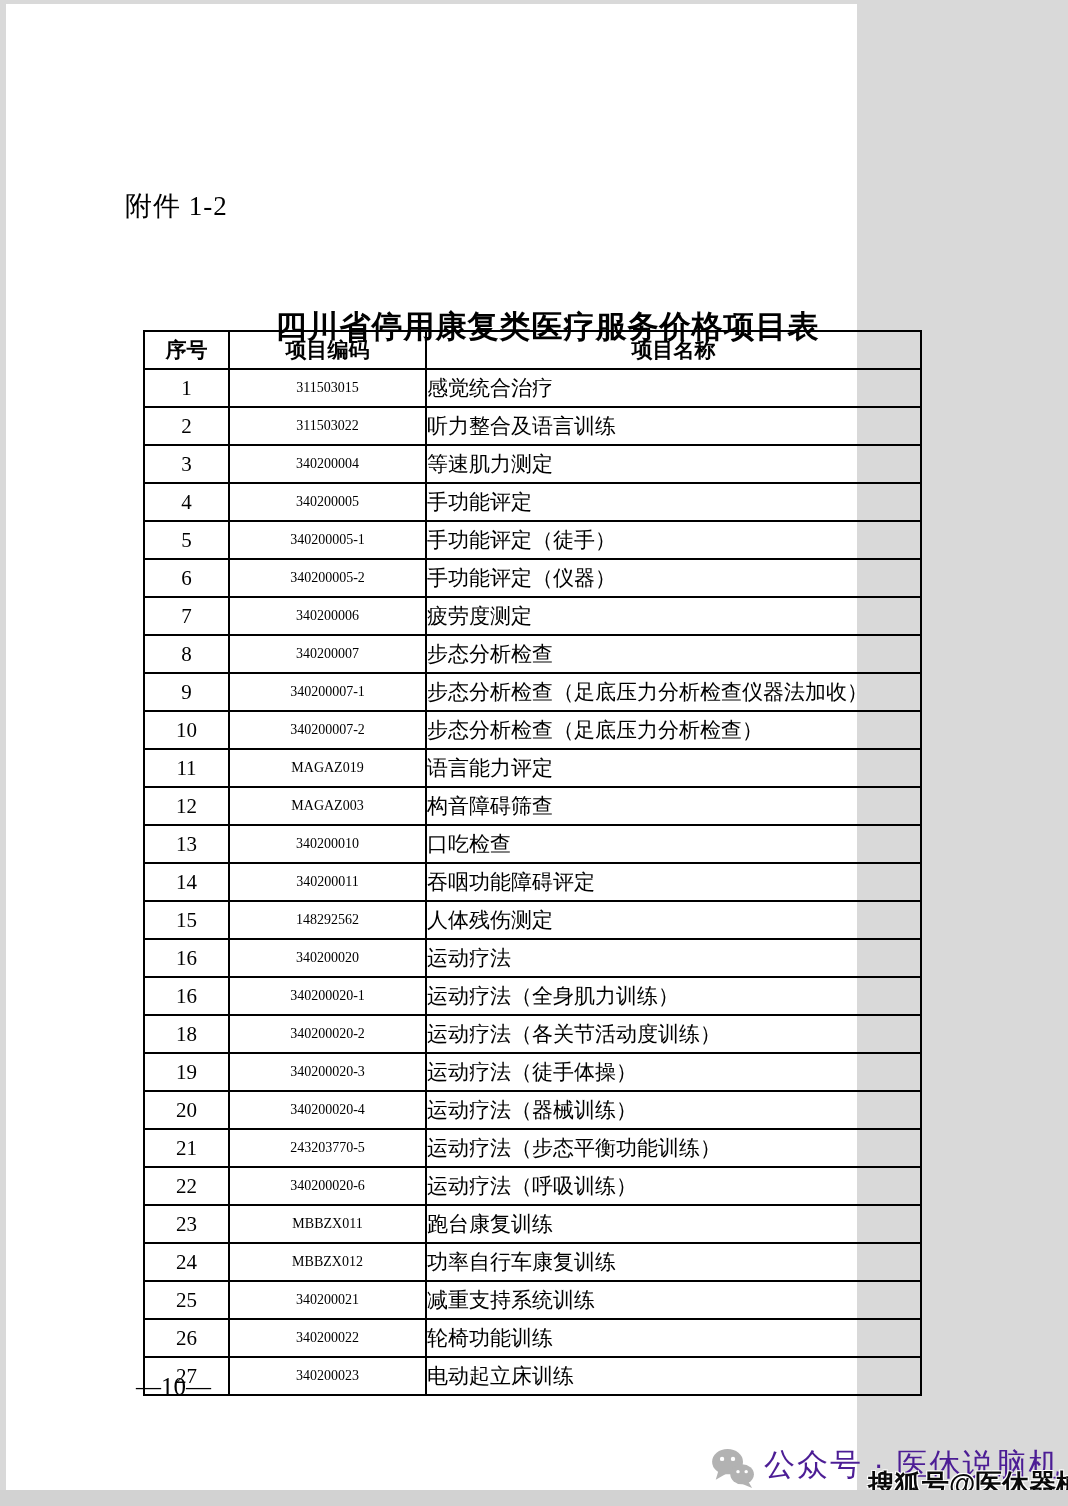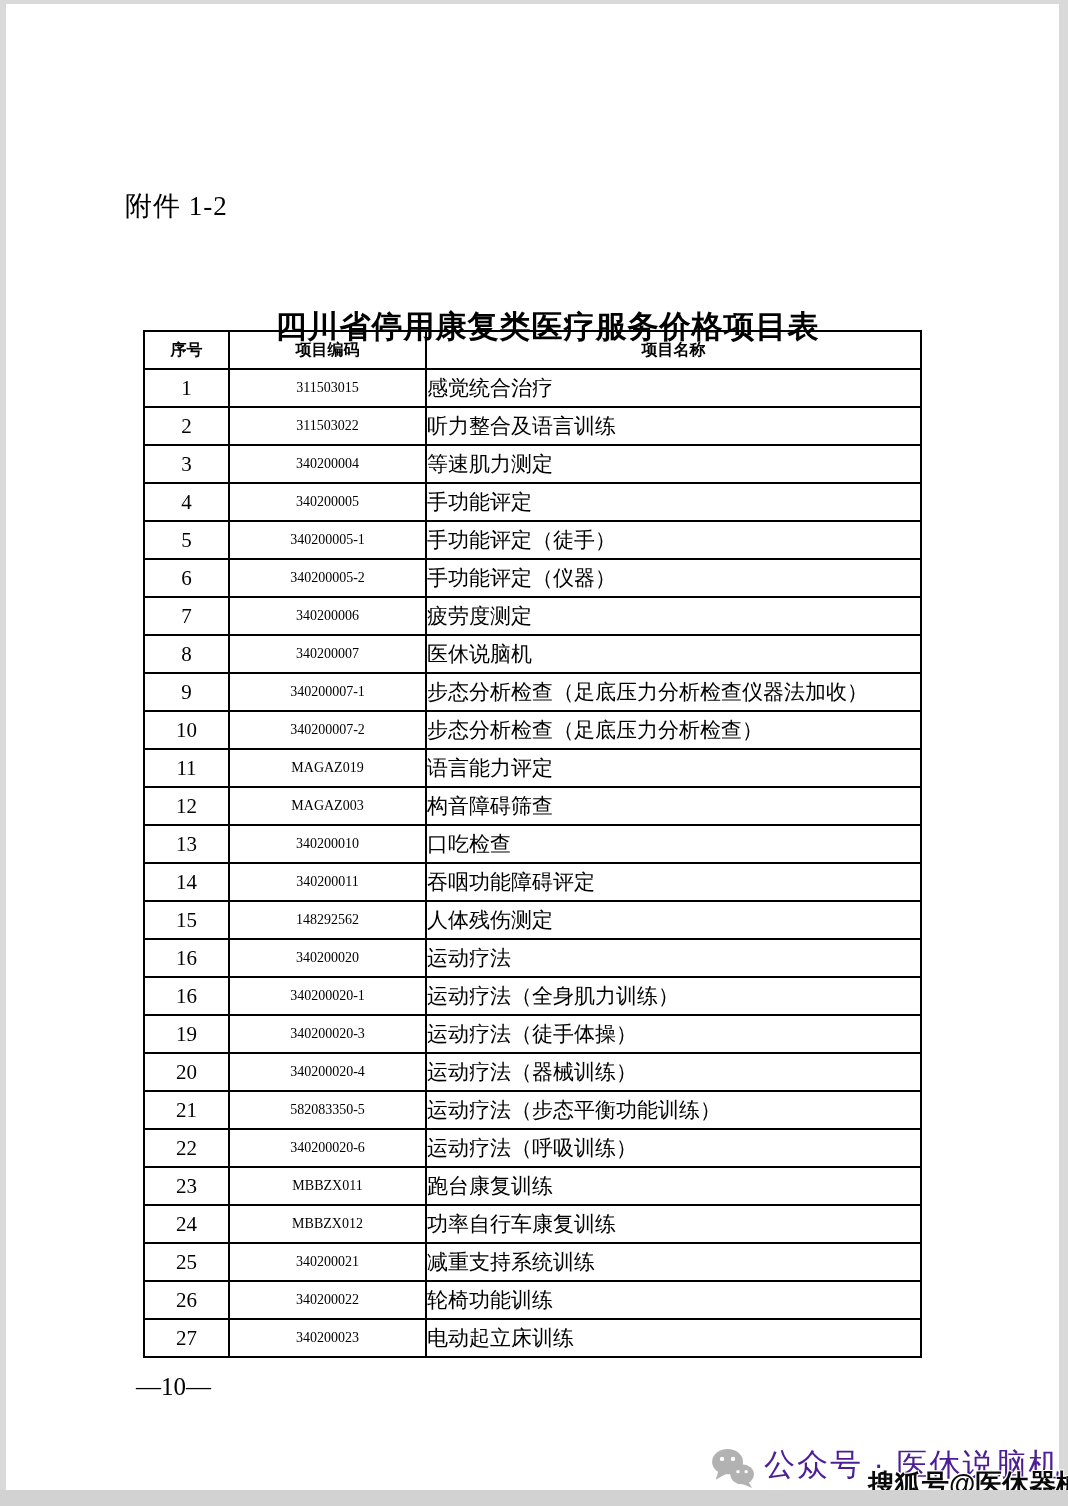--- a/index.html
+++ b/index.html
@@ -12,21 +12,21 @@
     position: relative;
     width: 1068px;
     height: 1506px;
     background: #d9d9d9;
     overflow: hidden;
   }
   .paper {
     position: absolute;
     left: 6px;
     top: 4px;
-    width: 1053px;
+    width: 851px;
     height: 1486px;
     background: #ffffff;
   }
   .attachment {
     position: absolute;
     left: 119px;
     top: 184px;
     font-size: 27px;
     color: #000000;
     letter-spacing: 1px;
@@ -58,21 +58,21 @@
     height: 36px;
     padding: 0;
     vertical-align: middle;
     color: #000000;
     overflow: hidden;
     white-space: nowrap;
   }
   table.price-table th {
     font-family: "Liberation Sans", "DejaVu Sans", sans-serif;
     font-weight: 700;
-    font-size: 16px;
+    font-size: 21px;
     text-align: center;
   }
   col.col-no   { width: 85px; }
   col.col-code { width: 197px; }
   col.col-name { width: 495px; }
   td.no {
     text-align: center;
     font-size: 21px;
   }
   td.code {
@@ -194,21 +194,21 @@
             <td class="name">手功能评定（仪器）</td>
           </tr>
           <tr>
             <td class="no">7</td>
             <td class="code">340200006</td>
             <td class="name">疲劳度测定</td>
           </tr>
           <tr>
             <td class="no">8</td>
             <td class="code">340200007</td>
-            <td class="name">医休说脑机</td>
+            <td class="name">步态分析检查</td>
           </tr>
           <tr>
             <td class="no">9</td>
             <td class="code">340200007-1</td>
             <td class="name">步态分析检查（足底压力分析检查仪器法加收）</td>
           </tr>
           <tr>
             <td class="no">10</td>
             <td class="code">340200007-2</td>
             <td class="name">步态分析检查（足底压力分析检查）</td>
@@ -242,32 +242,37 @@
             <td class="no">16</td>
             <td class="code">340200020</td>
             <td class="name">运动疗法</td>
           </tr>
           <tr>
             <td class="no">16</td>
             <td class="code">340200020-1</td>
             <td class="name">运动疗法（全身肌力训练）</td>
           </tr>
           <tr>
+            <td class="no">18</td>
+            <td class="code">340200020-2</td>
+            <td class="name">运动疗法（各关节活动度训练）</td>
+          </tr>
+          <tr>
             <td class="no">19</td>
             <td class="code">340200020-3</td>
             <td class="name">运动疗法（徒手体操）</td>
           </tr>
           <tr>
             <td class="no">20</td>
             <td class="code">340200020-4</td>
             <td class="name">运动疗法（器械训练）</td>
           </tr>
           <tr>
             <td class="no">21</td>
-            <td class="code">582083350-5</td>
+            <td class="code">243203770-5</td>
             <td class="name">运动疗法（步态平衡功能训练）</td>
           </tr>
           <tr>
             <td class="no">22</td>
             <td class="code">340200020-6</td>
             <td class="name">运动疗法（呼吸训练）</td>
           </tr>
           <tr>
             <td class="no">23</td>
             <td class="code">MBBZX011</td>

